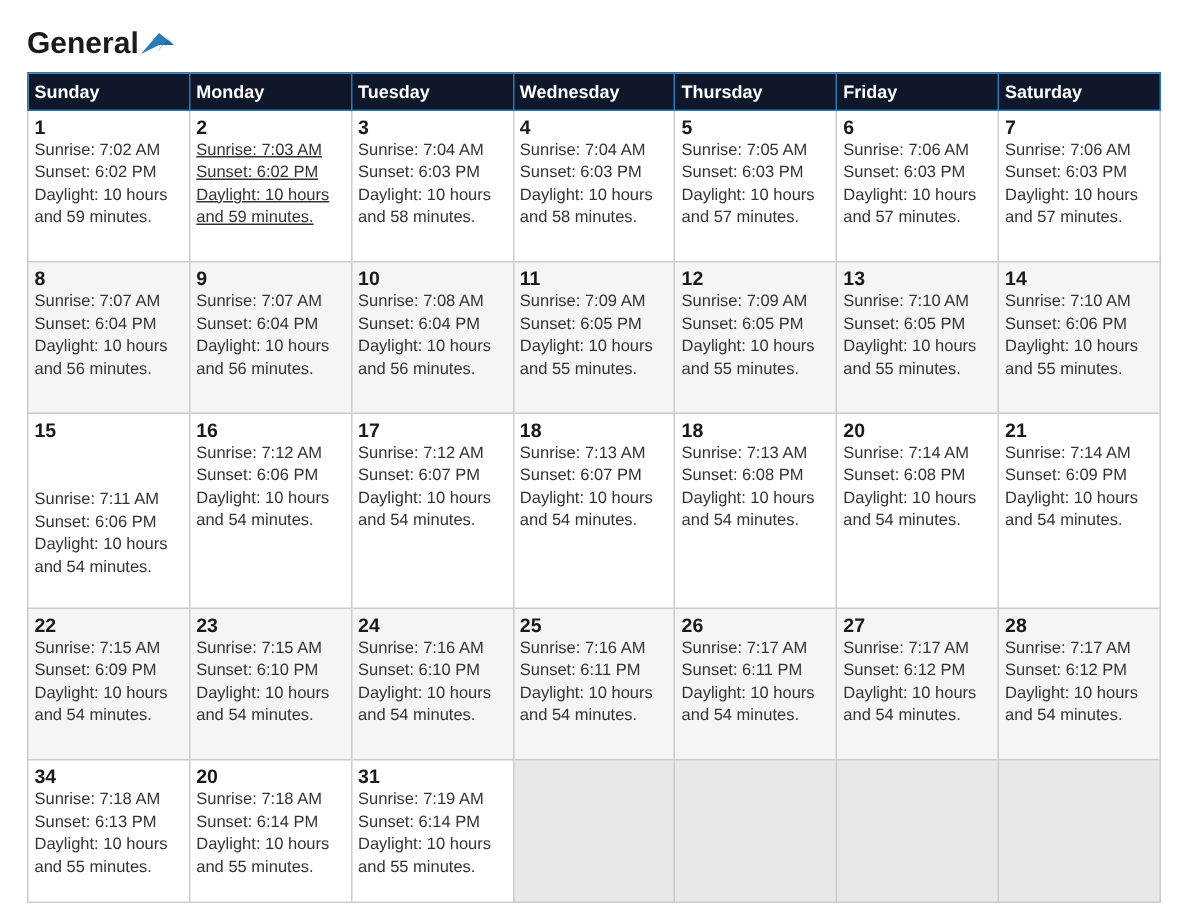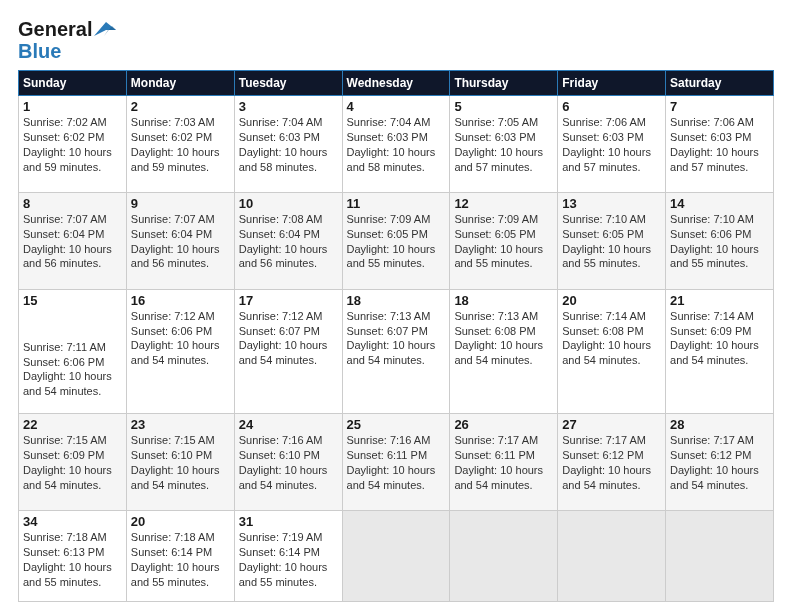--- a/index.html
+++ b/index.html
@@ -94,21 +94,20 @@
   <div class="header">
     <div class="logo-wrapper">
     <div style="display:flex;flex-direction:column;line-height:1.1;">
       <div style="display:flex;align-items:center;">
         <span style="font-size:20px;font-weight:bold;color:#1a1a1a;">General</span>
         <svg width="22" height="14" viewBox="0 0 22 14" style="margin-left:2px;">
           <polygon points="0,14 12,0 22,8 12,8" fill="#2a7ab8"></polygon>
           <polygon points="10,14 18,4 22,8 14,8" fill="#1a5a8a" opacity="0.5"></polygon>
         </svg>
       </div>
-      <span style="font-size:20px;font-weight:bold;color:#2a7ab8;">Blue</span>
     </div>
   </div>
     <div class="title-block">
       <div class="calendar-title"></div>
       <div class="calendar-subtitle"></div>
     </div>
   </div>
 
   <table class="calendar">
     <thead>
@@ -126,21 +125,21 @@
     <tr>
           <td>
             <span class="day-number">1</span>
             <div class="day-info" style="white-space: pre-line;">Sunrise: 7:02 AM
 Sunset: 6:02 PM
 Daylight: 10 hours
 and 59 minutes.</div>
           </td>
           <td>
             <span class="day-number">2</span>
-            <div class="day-info" style="white-space: pre-line;">Sunrise: 7:03 AM
+            <div class="day-info" style="white-space: pre-line; text-decoration: underline;">Sunrise: 7:03 AM
 Sunset: 6:02 PM
 Daylight: 10 hours
 and 59 minutes.</div>
           </td>
           <td>
             <span class="day-number">3</span>
             <div class="day-info" style="white-space: pre-line;">Sunrise: 7:04 AM
 Sunset: 6:03 PM
 Daylight: 10 hours
 and 58 minutes.</div>

